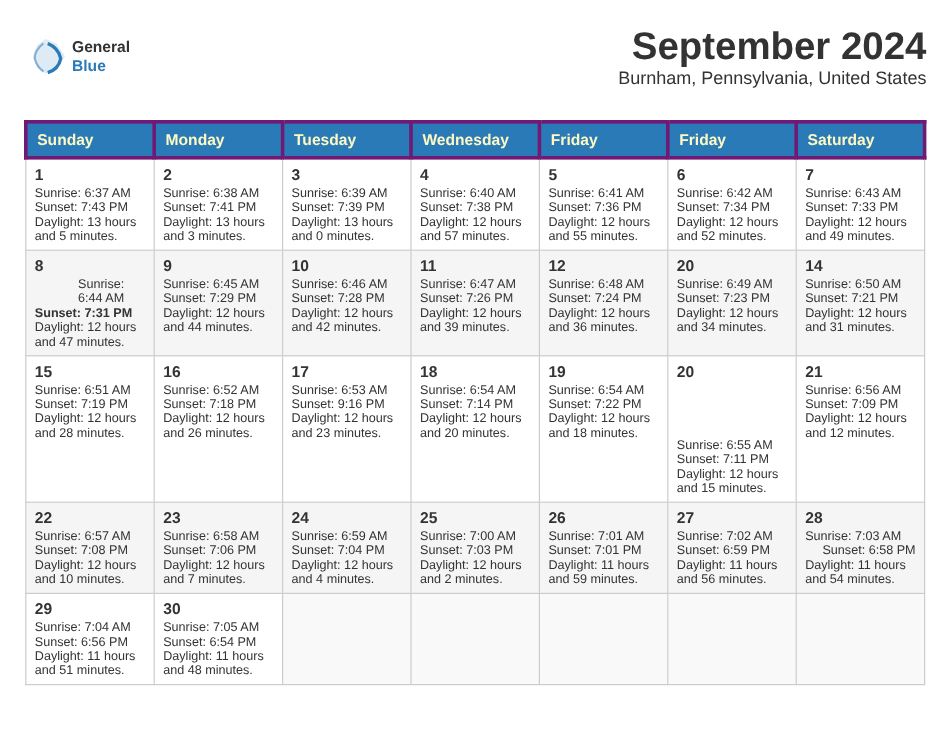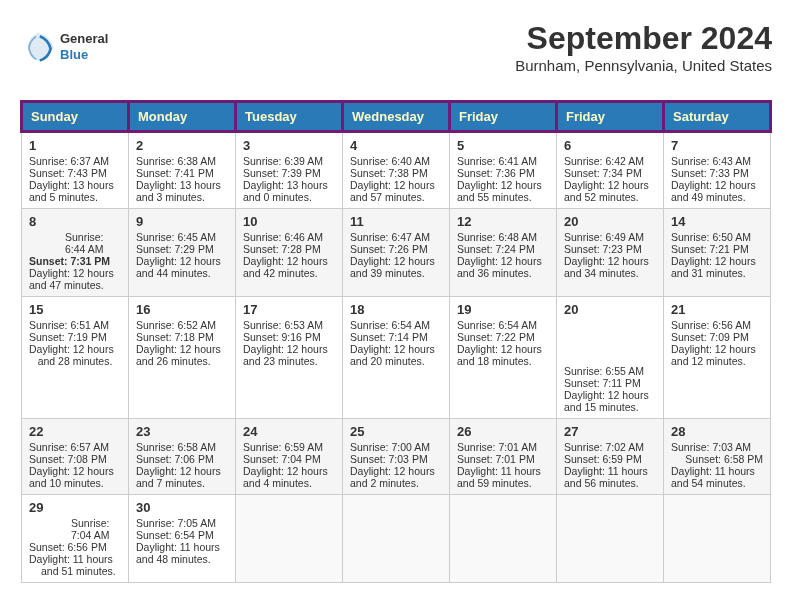--- a/index.html
+++ b/index.html
@@ -218,21 +218,21 @@
           <span style="display: block;">Daylight: 12 hours</span>
           <span style="display: block;">and 31 minutes.</span>
         </td>
       </tr>
       <tr>
         <td>
           <span class="day-num">15</span>
           <span style="display: block;">Sunrise: 6:51 AM</span>
           <span style="display: block;">Sunset: 7:19 PM</span>
           <span style="display: block;">Daylight: 12 hours</span>
-          <span style="display: block; text-align: center;">and 28 minutes.</span>
+          <span style="display: block;">and 28 minutes.</span>
         </td>
         <td>
           <span class="day-num">16</span>
           <span style="display: block;">Sunrise: 6:52 AM</span>
           <span style="display: block;">Sunset: 7:18 PM</span>
           <span style="display: block;">Daylight: 12 hours</span>
           <span style="display: block;">and 26 minutes.</span>
         </td>
         <td>
           <span class="day-num">17</span>
@@ -317,24 +317,24 @@
           <span class="day-num">28</span>
           <span style="display: block;">Sunrise: 7:03 AM</span>
           <span style="display: block; text-align: right;">Sunset: 6:58 PM</span>
           <span style="display: block;">Daylight: 11 hours</span>
           <span style="display: block;">and 54 minutes.</span>
         </td>
       </tr>
       <tr>
         <td>
           <span class="day-num">29</span>
-          <span style="display: block; margin-left: 42px;">Sunrise: 7:04 AM</span>
+          <span style="display: block;">Sunrise: 7:04 AM</span>
           <span style="display: block;">Sunset: 6:56 PM</span>
           <span style="display: block;">Daylight: 11 hours</span>
-          <span style="display: block; margin-left: 12px;">and 51 minutes.</span>
+          <span style="display: block;">and 51 minutes.</span>
         </td>
         <td>
           <span class="day-num">30</span>
           <span style="display: block;">Sunrise: 7:05 AM</span>
           <span style="display: block;">Sunset: 6:54 PM</span>
           <span style="display: block;">Daylight: 11 hours</span>
           <span style="display: block;">and 48 minutes.</span>
         </td>
         <td class="empty-cell"></td>
         <td class="empty-cell"></td>

